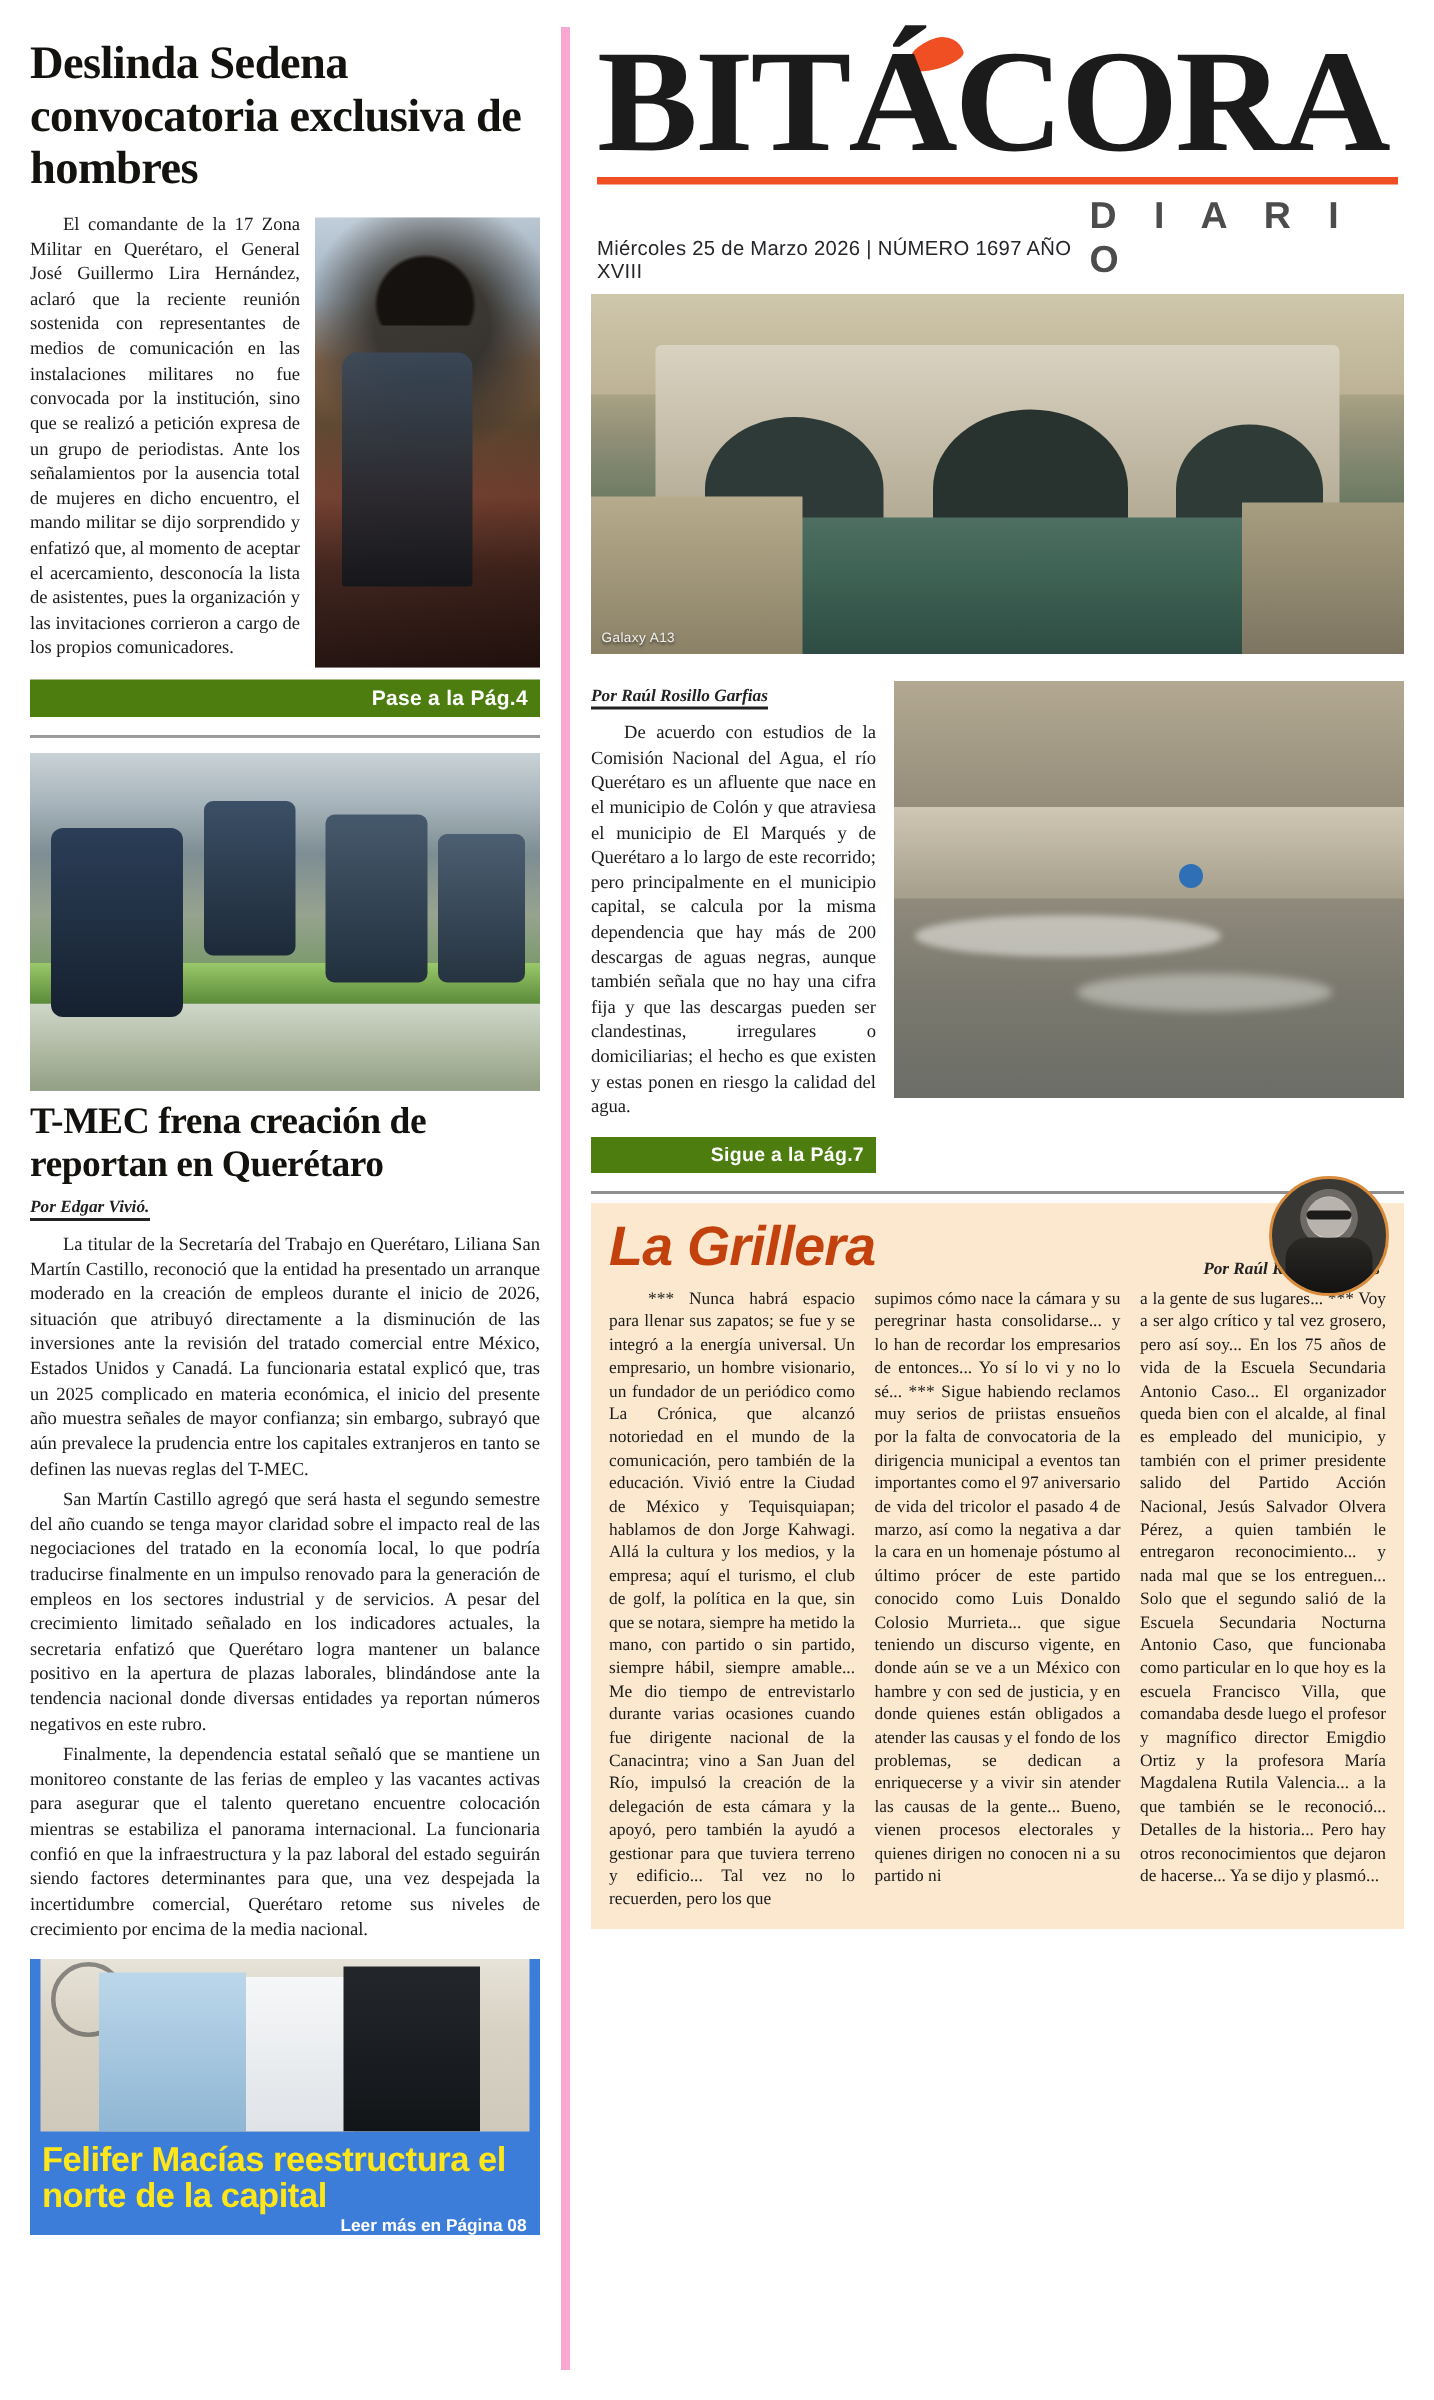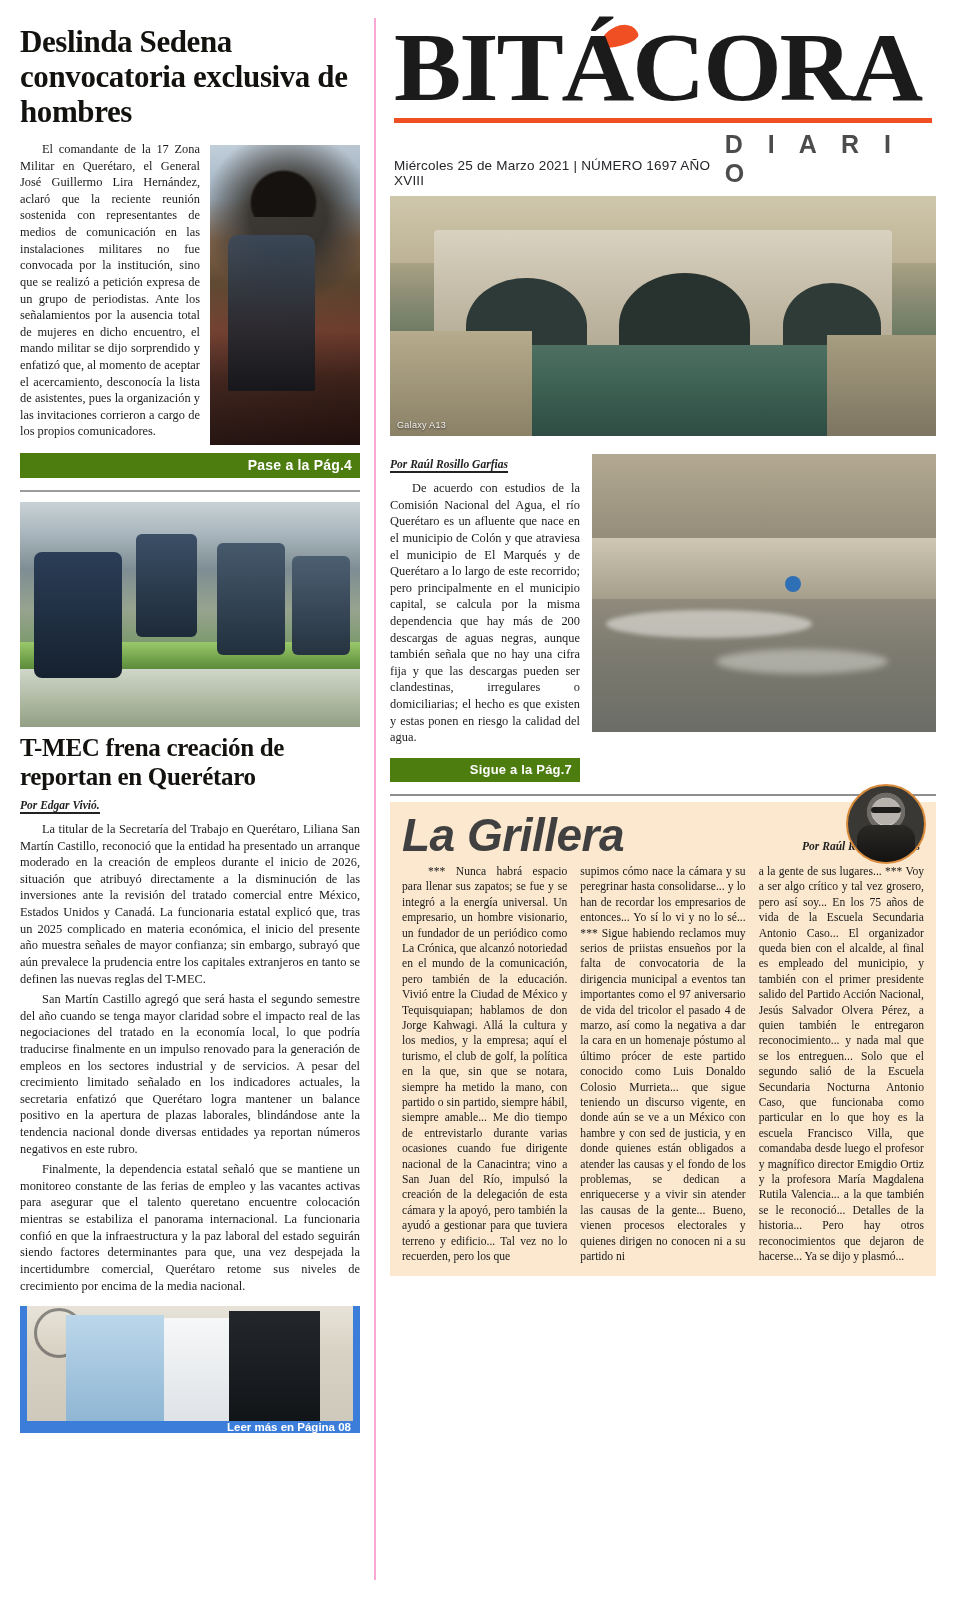--- a/index.html
+++ b/index.html
@@ -8,21 +8,21 @@
     background:#ffffff;
     font-family:"Liberation Serif", serif;
     overflow:hidden;
   }
   .page{position:relative;width:956px;height:1188px;background:#fff;box-sizing:border-box;padding:18px 20px 10px 20px;}
   .orange{background:#f04e23;}
 
   
   .cols{display:flex;gap:14px;height:1562px;}
   .colL{width:340px;flex:0 0 340px;position:relative;}
-  .colR{flex:1;position:relative;border-left:2px solid #f9a8d4;padding-left:14px;}
+  .colR{flex:1;position:relative;border-left:6px solid #f9a8d4;padding-left:14px;}
 
   
   h1.lead{
     font-family:"Liberation Serif", serif;
     font-weight:700;
     font-size:31px;
     line-height:1.13;
     letter-spacing:-0.4px;
     margin:6px 0 12px 0;
     color:#14120f;
@@ -157,21 +157,21 @@
   .photo3 .foam2{position:absolute;left:36%;top:70%;width:50%;height:9%;background:rgba(235,235,228,.45);border-radius:50%;filter:blur(3px);}
   .photo3 .blue{position:absolute;left:56%;top:44%;width:16px;height:16px;background:#2f6fb5;border-radius:50%;}
 
   
   .grill-wrap{margin-top:12px;}
   .grill-rule{height:2px;background:#8f8f8f;margin-bottom:6px;}
   .grill{background:#fbe8cf;padding:10px 12px 12px 12px;position:relative;}
   .grill-head{display:flex;align-items:flex-start;justify-content:space-between;}
   .grill-title{
     font-family:"Liberation Sans",sans-serif;font-style:italic;font-weight:700;
-    font-size:46px;color:#404040;letter-spacing:-0.5px;line-height:1;
+    font-size:37px;color:#c2410c;letter-spacing:-0.5px;line-height:1;
   }
   .grill-by{
     font-family:"Liberation Serif",serif;font-style:italic;font-weight:700;font-size:11.5px;
     color:#222;text-align:right;margin-top:28px;margin-right:4px;
   }
   .avatar{
     position:absolute;right:10px;top:-18px;width:76px;height:76px;border-radius:50%;
     border:2px solid #d98b3c;overflow:hidden;
     background:radial-gradient(circle at 50% 34%, #d8d4cf 0 22%, #6e6a66 23% 30%, #3a3834 31% 100%);
   }
@@ -223,33 +223,34 @@
       <p>Finalmente, la dependencia estatal señaló que se mantiene un monitoreo constante de las ferias de empleo y las vacantes activas para asegurar que el talento queretano encuentre colocación mientras se estabiliza el panorama internacional. La funcionaria confió en que la infraestructura y la paz laboral del estado seguirán siendo factores determinantes para que, una vez despejada la incertidumbre comercial, Querétaro retome sus niveles de crecimiento por encima de la media nacional.</p>
     </div>
 
     <div class="promo">
       <div class="pimg">
         <div class="logo"></div>
         <div class="suitA"></div>
             <div class="shirt"></div>
             <div class="suitB"></div>
       </div>
+      <h3>Felifer Macías reestructura el norte de la capital</h3>
       <div class="more">Leer más en Página 08</div>
     </div>
 
   </div>
 
   <div class="colR">
 
     <div class="masthead">
       <div class="accent-dot"></div>
       <div class="mast-title">BITÁCORA</div>
       <div class="mast-rule orange"></div>
       <div class="mast-foot">
-        <div class="mast-date">Miércoles 25 de Marzo 2021 | NÚMERO 1697 AÑO XVIII</div>
+        <div class="mast-date">Miércoles 25 de Marzo 2026 | NÚMERO 1697 AÑO XVIII</div>
         <div class="mast-diario">D I A R I O</div>
       </div>
     </div>
 
     <div class="hero">
       <div class="sky"></div>
       <div class="bridge"></div>
       <div class="ar1"></div>
           <div class="ar2"></div>
           <div class="ar3"></div>

